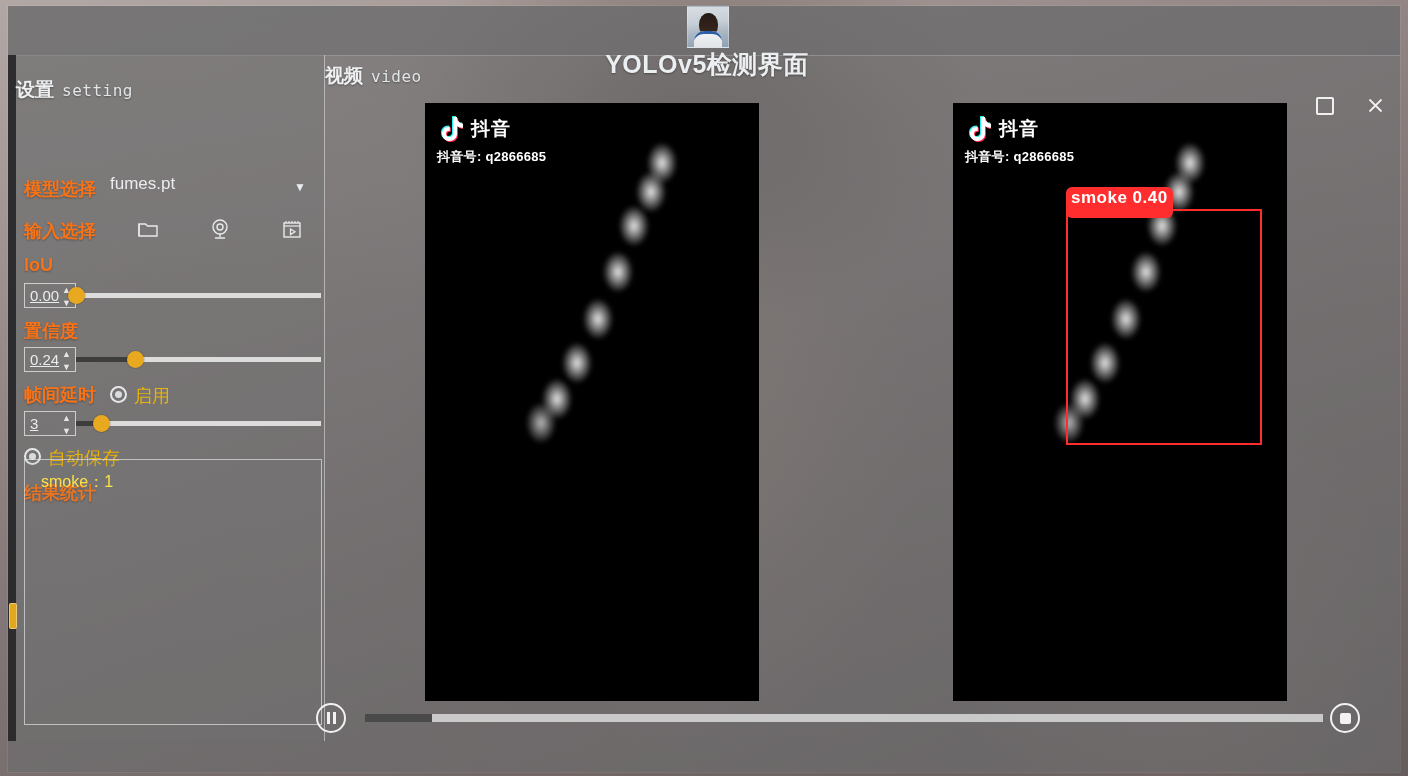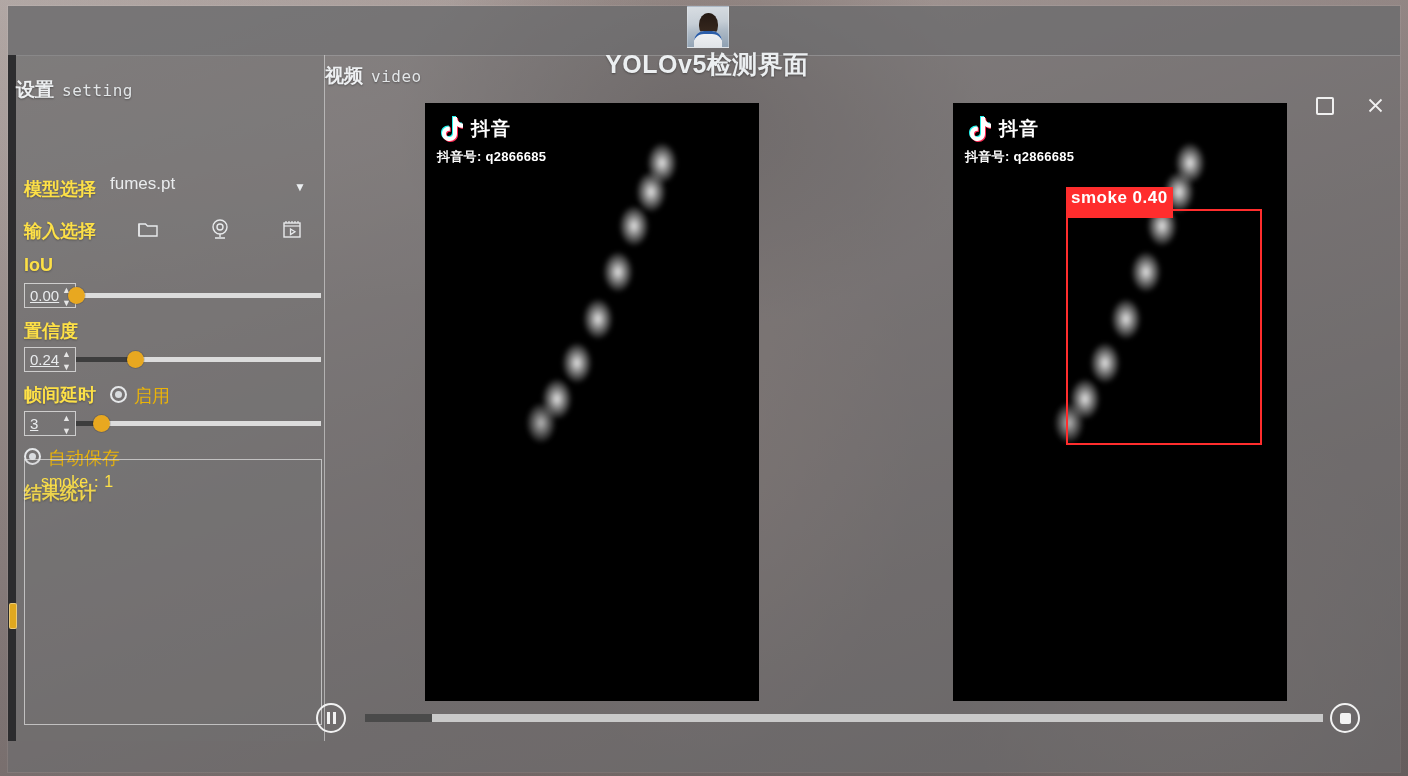--- a/index.html
+++ b/index.html
@@ -83,21 +83,21 @@
   }
   .sec-title{
     position:absolute;color:#eef0f2;font-weight:bold;font-size:19px;
     text-shadow:0 1px 2px rgba(0,0,0,.35);
   }
   .sec-sub{
     font-family:"DejaVu Sans Mono","Liberation Mono",monospace;
     font-weight:normal;font-size:16px;color:#e3e6e8;margin-left:8px;letter-spacing:.5px;
   }
   .row-label{
-    position:absolute;color:#fde047;font-weight:bold;font-size:18px;
+    position:absolute;color:#f97316;font-weight:bold;font-size:18px;
     text-shadow:0 1px 2px rgba(0,0,0,.3);
   }
   .combo{
     position:absolute;left:102px;top:119px;width:200px;height:26px;
     color:#e9ebed;font-size:17px;cursor:pointer;
   }
   .combo .caret{position:absolute;right:4px;top:6px;color:#eceff1;font-size:12px;}
   .icon-btn{
     position:absolute;width:28px;height:28px;cursor:pointer;
     display:flex;align-items:center;justify-content:center;
@@ -152,21 +152,21 @@
     background:
       radial-gradient(ellipse 22px 30px at 50% 50%, rgba(255,255,255,.92), rgba(255,255,255,0) 70%);
     filter:blur(2px);
   }
   .bbox{
     position:absolute;left:113px;top:106px;width:196px;height:236px;
     border:2px solid #ff2d2d;box-sizing:border-box;
   }
   .bbox-label{
     position:absolute;left:-2px;top:-24px;background:#ff2d2d;color:#fff;
-    font-size:17px;font-weight:bold;padding:1px 5px 10px;white-space:nowrap;letter-spacing:.5px;
+    font-size:17px;font-weight:bold;padding:1px 5px 10px;white-space:nowrap;letter-spacing:.5px;border-radius:6px;
   }
   .controls{position:absolute;left:0;top:648px;width:1075px;height:38px;}
   .ctrl-btn{
     position:absolute;top:0;width:30px;height:30px;border-radius:50%;
     border:2px solid #f2f2f2;box-sizing:border-box;cursor:pointer;
     display:flex;align-items:center;justify-content:center;
   }
   .pause-g{display:flex;gap:3px;}
   .pause-g i{display:block;width:3px;height:12px;background:#f2f2f2;}
   .stop-g{display:block;width:11px;height:11px;background:#f2f2f2;border-radius:2px;}

